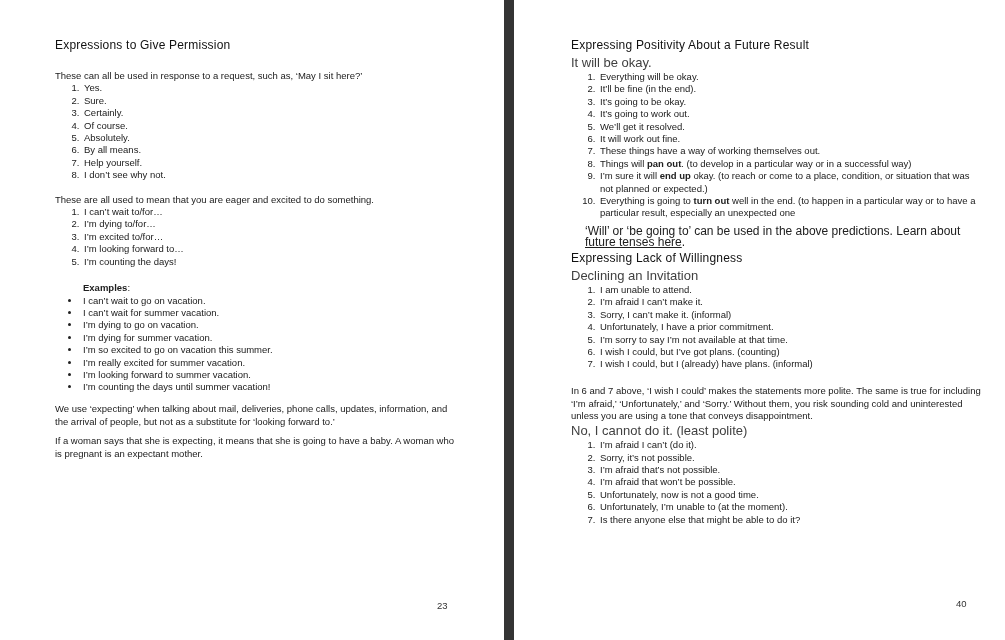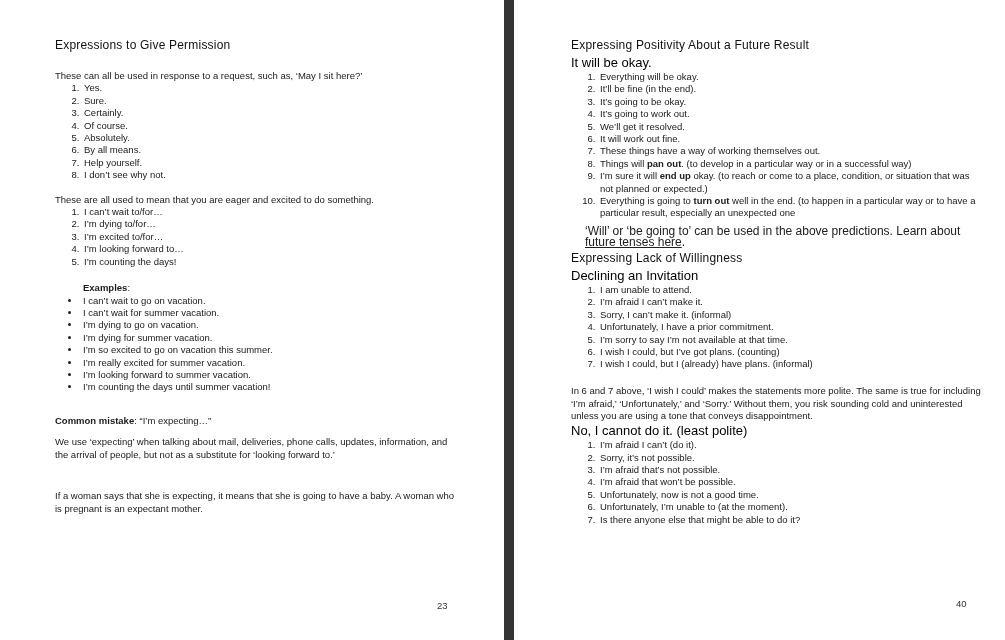--- a/index.html
+++ b/index.html
@@ -29,40 +29,40 @@
     line-height: 20px;
     margin: 0;
     color: #111111;
     letter-spacing: 0.2px;
   }
   h2.sub {
     font-size: 13px;
     font-weight: 400;
     line-height: 16px;
     margin: 0;
-    color: #000000;
+    color: #404040;
   }
   p, li { font-size: 9.5px; line-height: 12.4px; margin: 0; color: #202020; }
   p.body-par { line-height: 12.8px; }
   ol.num, ul.dot { margin: 0; padding-left: 27px; }
   ul.dot { padding-left: 26px; }
   li { padding-left: 2px; }
   b { font-weight: 700; }
 
   
   .pl-intro1   { margin-top: 15px; }
   .pl-list1    { margin-top: 11px; }
   .pl-head2    { margin-top: 18px; }
   .pl-intro2   { margin-top: 12px; }
   .pl-list2    { margin-top: 9px; }
   .pl-examples { margin-top: 14px; padding-left: 28px; }
   .pl-bullets  { margin-top: 9px; }
   .pl-mistake  { margin-top: 21px; }
   .pl-para1    { margin-top: 9px; }
-  .pl-para2    { margin-top: 28px; }
+  .pl-para2    { margin-top: 7px; }
 
   
   .pr-sub1   { margin-top: 13px; }
   .pr-list1  { margin-top: 11px; }
   .pr-note   { margin-top: 6px; margin-left: 14px; font-size: 12px; line-height: 11px; }
   .pr-head2  { margin-top: 5px; }
   .pr-sub2   { margin-top: 11px; margin-left: 5px; }
   .pr-list2  { margin-top: 9px; }
   .pr-expl   { margin-top: 14px; }
   .pr-sub3   { margin-top: 11px; }
@@ -117,21 +117,20 @@
         <li><span>I can’t wait to go on vacation.</span></li>
         <li><span>I can’t wait for summer vacation.</span></li>
         <li><span>I’m dying to go on vacation.</span></li>
         <li><span>I’m dying for summer vacation.</span></li>
         <li><span>I’m so excited to go on vacation this summer.</span></li>
         <li><span>I’m really excited for summer vacation.</span></li>
         <li><span>I’m looking forward to summer vacation.</span></li>
         <li><span>I’m counting the days until summer vacation!</span></li>
       </ul>
 
-    <p class="pl-mistake"><b>Common mistake</b><span>: “I’m expecting…”</span></p>
 
     <p class="body-par pl-para1">We use ‘expecting’ when talking about mail, deliveries, phone calls, updates, information, and the arrival of people, but not as a substitute for ‘looking forward to.’</p>
 
     <p class="body-par pl-para2">If a woman says that she is expecting, it means that she is going to have a baby. A woman who is pregnant is an expectant mother.</p>
   </div>
 
   <div class="divider"></div>
 
   <div class="page-col page-right">
 

